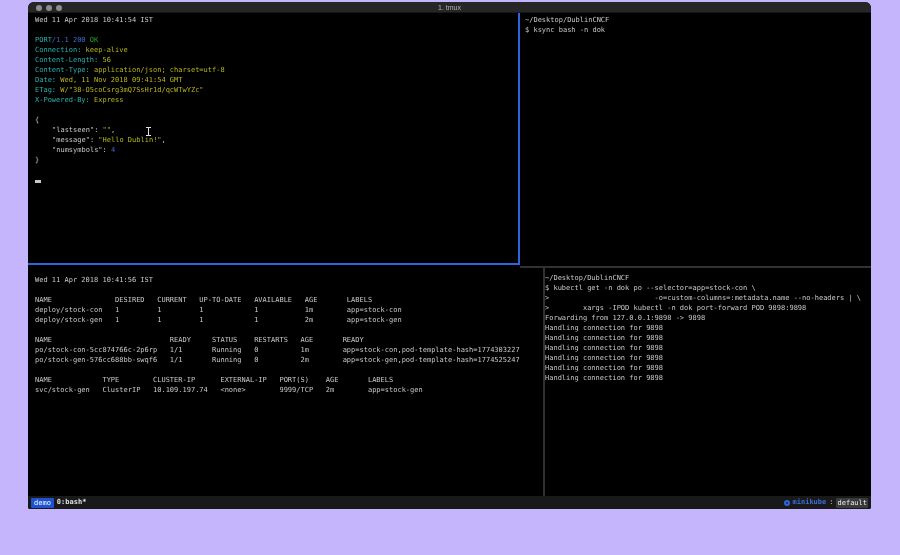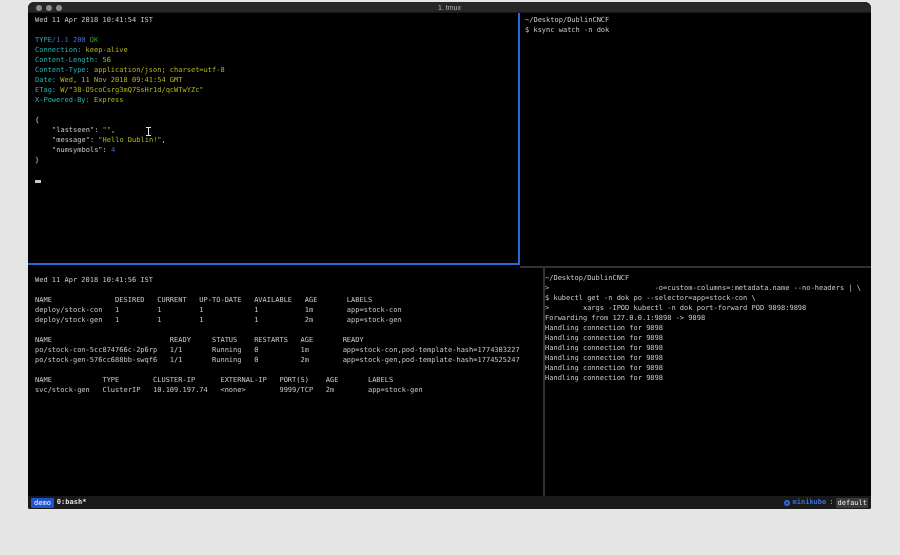--- a/index.html
+++ b/index.html
@@ -1,18 +1,18 @@
 <!DOCTYPE html>
 <html><head>
 <meta charset="utf-8">
 <style>
   * { margin:0; padding:0; box-sizing:border-box; }
   html,body { background:#000; }
   body { width:900px; height:555px; overflow:hidden; font-family:"DejaVu Sans Mono", monospace; }
-  .screen { position:relative; width:900px; height:555px; background:#e5e5e5; }
+  .screen { position:relative; width:900px; height:555px; background:#c4b5fd; }
 
   .window { position:absolute; left:28px; top:2px; width:843px; height:507px;
             background:#000; border-radius:6px 6px 2px 2px; overflow:hidden; }
 
   .titlebar { position:absolute; left:0; top:0; width:100%; height:11px;
               background:#262626; border-bottom:1px solid #161616; }
   .traffic-lights { position:absolute; left:8px; top:3px; display:flex; gap:4px; }
   .tl { width:6px; height:6px; border-radius:50%; background:#8d8d8d; display:inline-block; }
   .title { text-align:center; font-family:"Liberation Sans", sans-serif; font-size:7px;
            color:#b4b4b4; line-height:11px; }
@@ -78,41 +78,41 @@
         <span class="tl"></span>
       </div>
       <div class="title">1. tmux</div>
     </div>
 
     <div class="term">
 
       <div class="pane pane-tl">
         <div class="term-line">Wed 11 Apr 2018 10:41:54 IST</div>
         <div class="term-line"></div>
-        <div class="term-line"><span class="c-cyan">TYPE</span><span class="c-blue">/1.1 200</span> <span class="c-green">OK</span></div>
+        <div class="term-line"><span class="c-cyan">PORT</span><span class="c-blue">/1.1 200</span> <span class="c-green">OK</span></div>
         <div class="term-line"><span class="c-cyan">Connection:</span> <span class="c-yellow">keep-alive</span></div>
         <div class="term-line"><span class="c-cyan">Content-Length:</span> <span class="c-yellow">56</span></div>
         <div class="term-line"><span class="c-cyan">Content-Type:</span> <span class="c-yellow">application/json; charset=utf-8</span></div>
         <div class="term-line"><span class="c-cyan">Date:</span> <span class="c-yellow">Wed, 11 Nov 2018 09:41:54 GMT</span></div>
         <div class="term-line"><span class="c-cyan">ETag:</span> <span class="c-yellow">W/"38-O5coCsrg3mQ7SsHr1d/qcWTwYZc"</span></div>
         <div class="term-line"><span class="c-cyan">X-Powered-By:</span> <span class="c-yellow">Express</span></div>
         <div class="term-line"></div>
         <div class="term-line">{</div>
         <div class="term-line indent"><span class="c-white">"lastseen": </span><span class="c-yellow">""</span><span class="c-white">,</span></div>
         <div class="term-line indent"><span class="c-white">"message": </span><span class="c-yellow">"Hello Dublin!"</span><span class="c-white">,</span></div>
         <div class="term-line indent"><span class="c-white">"numsymbols": </span><span class="c-blue">4</span><span class="c-white"></span></div>
         <div class="term-line">}</div>
         <div class="term-line"></div>
         <div class="term-line"><span class="block-cursor"></span></div>
       </div>
 
       <div class="pane pane-tr">
         <div>
             <div class="term-line">~/Desktop/DublinCNCF</div>
-            <div class="term-line">$ ksync watch -n dok</div>
+            <div class="term-line">$ ksync bash -n dok</div>
           </div>
       </div>
 
       <div class="divider div-v-blue"></div>
       <div class="divider div-h-blue"></div>
       <div class="divider div-h-gray"></div>
       <div class="divider div-v-gray"></div>
 
       <div class="pane pane-bl">
         <div class="term-line">Wed 11 Apr 2018 10:41:56 IST</div>
@@ -131,22 +131,22 @@
         <div class="term-line"></div>
         <div>
             <div class="term-line">NAME            TYPE        CLUSTER-IP      EXTERNAL-IP   PORT(S)    AGE       LABELS</div>
             <div class="term-line">svc/stock-gen   ClusterIP   10.109.197.74   &lt;none&gt;        9999/TCP   2m        app=stock-gen</div>
           </div>
       </div>
 
       <div class="pane pane-br">
         <div>
             <div class="term-line">~/Desktop/DublinCNCF</div>
+            <div class="term-line">$ kubectl get -n dok po --selector=app=stock-con \</div>
             <div class="term-line">&gt;                         -o=custom-columns=:metadata.name --no-headers | \</div>
-            <div class="term-line">$ kubectl get -n dok po --selector=app=stock-con \</div>
             <div class="term-line">&gt;        xargs -IPOD kubectl -n dok port-forward POD 9898:9898</div>
             <div class="term-line">Forwarding from 127.0.0.1:9898 -&gt; 9898</div>
             <div class="term-line">Handling connection for 9898</div>
             <div class="term-line">Handling connection for 9898</div>
             <div class="term-line">Handling connection for 9898</div>
             <div class="term-line">Handling connection for 9898</div>
             <div class="term-line">Handling connection for 9898</div>
             <div class="term-line">Handling connection for 9898</div>
           </div>
       </div>

